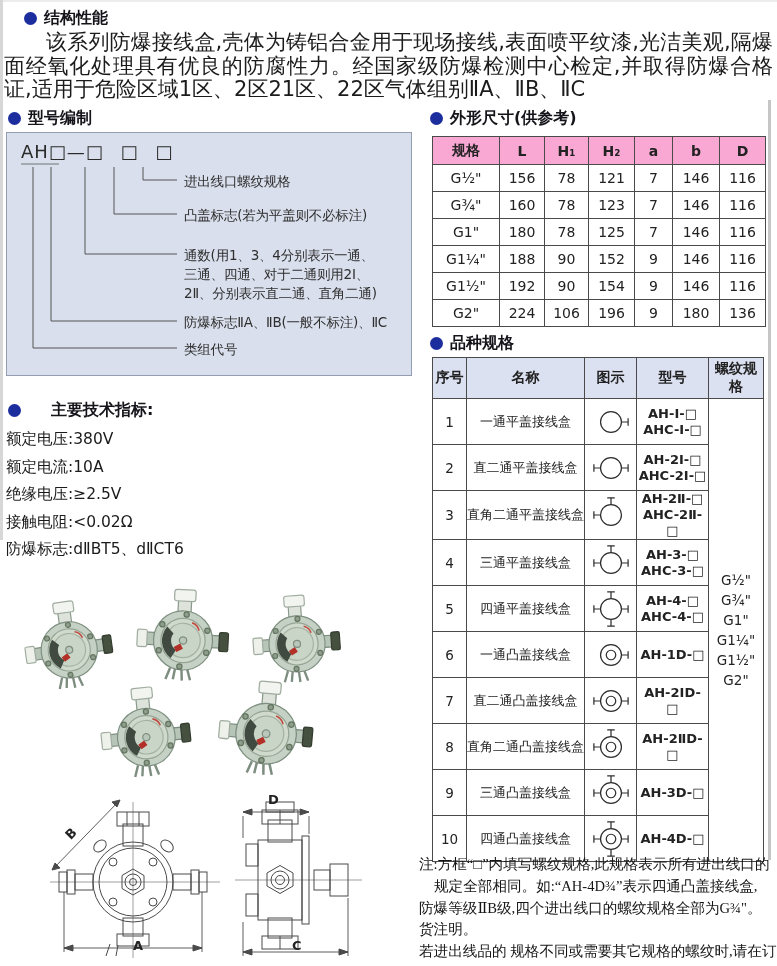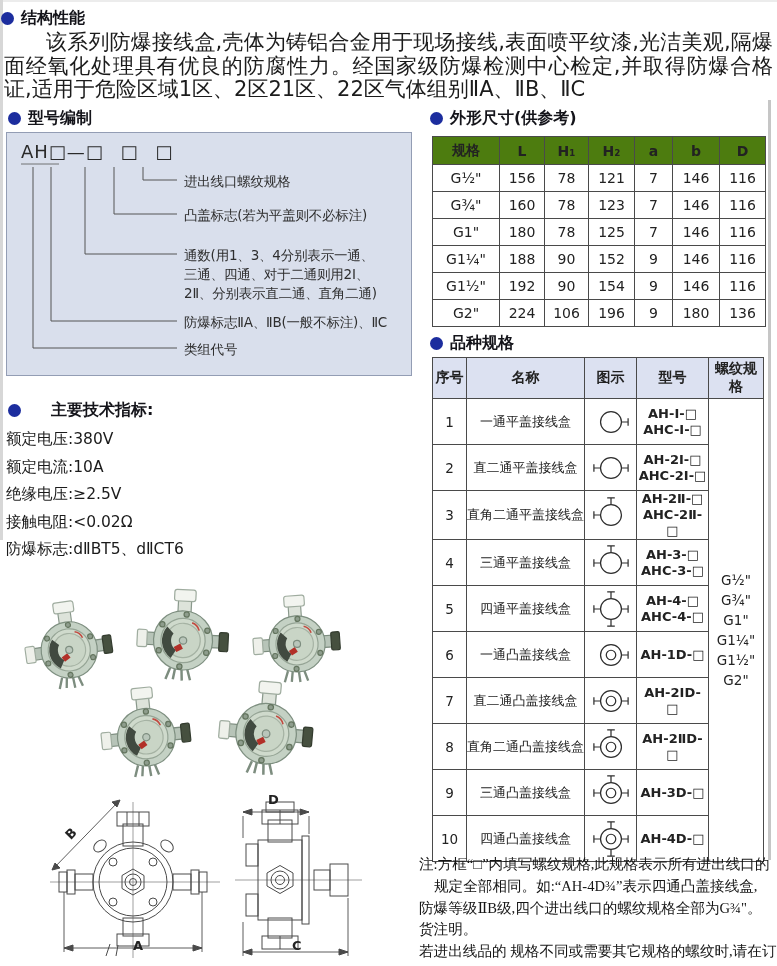--- a/index.html
+++ b/index.html
@@ -20,21 +20,21 @@
   
   .bluebox{position:absolute;left:6px;top:132px;width:404px;height:242px;background:#d9dfec;border:1px solid #939db4;}
   .model-line{position:absolute;left:14px;top:8px;font-size:18px;font-weight:500;color:#2a2a2a;letter-spacing:1px;word-spacing:10px;white-space:nowrap;}
   .callout-svg{position:absolute;left:0;top:0;}
   .callout{position:absolute;font-size:13.5px;color:#2e2e2e;letter-spacing:-0.2px;white-space:nowrap;line-height:19px;}
 
   
   table{border-collapse:collapse;}
   .dims{position:absolute;left:432px;top:136px;width:333px;table-layout:fixed;}
   .dims th,.dims td{border:1px solid #4a4a4a;text-align:center;padding:0;font-size:14px;color:#222;}
-  .dims th{background:#4d7c0f;height:27px;font-weight:600;}
+  .dims th{background:#f9a8d4;height:27px;font-weight:600;}
   .dims td{height:26px;background:#fff;}
   .dims{border:1.5px solid #333;}
 
   
   .tech{position:absolute;left:6px;top:426px;font-size:15.5px;line-height:27.5px;color:#1b1b1b;}
 
   
   .prod{position:absolute;left:432px;top:357px;width:331px;table-layout:fixed;border:1.5px solid #333;}
   .prod th,.prod td{border:1px solid #4a4a4a;text-align:center;padding:0;background:#fff;color:#222;}
   .prod th{background:#dce1f1;height:40px;font-size:14px;font-weight:600;}
@@ -57,21 +57,21 @@
   .photos-svg{position:absolute;left:12px;top:578px;}
 </style>
 </head>
 <body>
 
 <div id="page">
   <div class="edge-t"></div>
   <div class="edge-l"></div>
   <div class="edge-r"></div>
 
-  <div class="sec-h" style="left:1px;top:8px;">
+  <div class="sec-h" style="left:24px;top:8px;">
     <span class="bullet"></span>
     <span>结构性能</span>
   </div>
   <div class="para">该系列防爆接线盒,壳体为铸铝合金用于现场接线,表面喷平纹漆,光洁美观,隔爆面经氧化处理具有优良的防腐性力。经国家级防爆检测中心检定,并取得防爆合格证,适用于危险区域1区、2区21区、22区气体组别ⅡA、ⅡB、ⅡC</div>
 
   <div class="sec-h" style="left:8px;top:108px;">
     <span class="bullet"></span>
     <span>型号编制</span>
   </div>
   <div class="bluebox">

